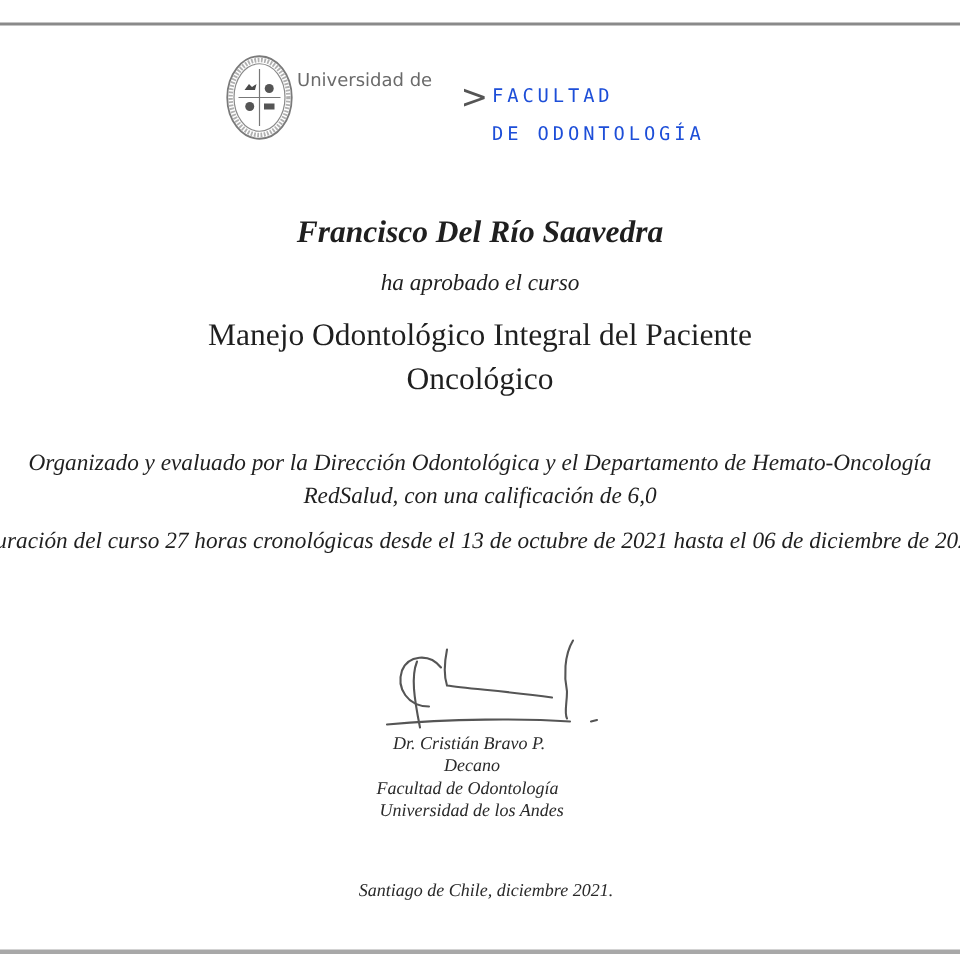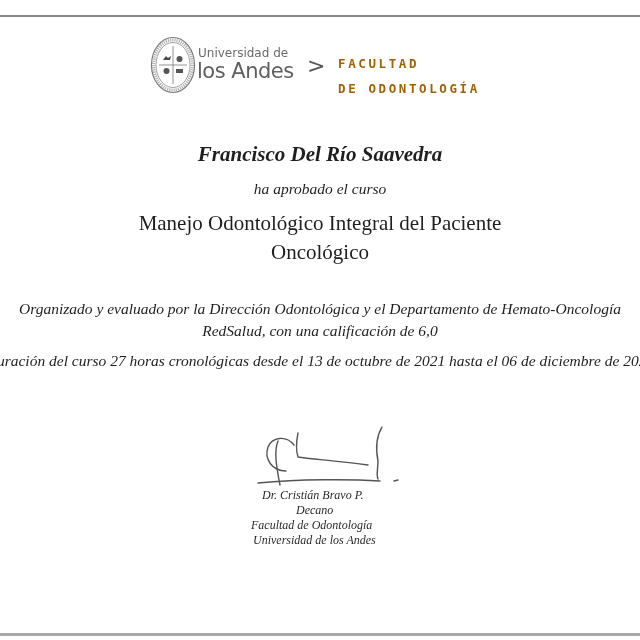--- a/index.html
+++ b/index.html
@@ -61,25 +61,25 @@
     }
     .chev {
       position: absolute;
       left: 157px; top: 17px;
       font-family: "DejaVu Sans", sans-serif;
       font-size: 22px;
       color: #555;
     }
     .fac1, .fac2 {
       position: absolute;
-      left: 188px;
+      left: 178px;
       font-family: "DejaVu Sans Mono", monospace;
-      font-weight: bold;
+      font-weight: normal;
       font-size: 12.5px;
-      color: #a16207;
+      color: #1d4ed8;
       letter-spacing: 2.6px;
       white-space: nowrap;
     }
     .fac1 { top: 20px; }
     .fac2 { top: 33px; margin-top: 12px; }
 
     .center-line {
       position: absolute;
       left: -200px;
       width: 1040px;
@@ -167,21 +167,20 @@
       <ellipse cx="23" cy="29" rx="17" ry="22.5" fill="none" stroke="#8a8a8a" stroke-width="0.8"></ellipse>
       <ellipse cx="23" cy="29" rx="19.3" ry="25" fill="none" stroke="#b0b0b0" stroke-width="3" stroke-dasharray="1.2 1"></ellipse>
       <line x1="23" y1="10" x2="23" y2="48" stroke="#777" stroke-width="0.8"></line>
       <line x1="9" y1="29" x2="37" y2="29" stroke="#777" stroke-width="0.8"></line>
       <path d="M13 24 l3 -4 l2 2 l3 -2 l-1 4 z" fill="#4a4a4a"></path>
       <circle cx="29.5" cy="23" r="3" fill="#555"></circle>
       <circle cx="16.5" cy="35" r="3" fill="#555"></circle>
       <rect x="26" y="33" width="7" height="4" fill="#555"></rect>
     </svg>
     <span class="uni-small">Universidad de</span>
-    <span class="uni-big">los Andes</span>
     <span class="chev">&gt;</span>
     <span class="fac1">FACULTAD</span>
     <span class="fac2">DE ODONTOLOGÍA</span>
   </div>
 
   <div class="center-line name">Francisco Del Río Saavedra</div>
   <div class="center-line approved">ha aprobado el curso</div>
   <div class="center-line course1">Manejo Odontológico Integral del Paciente</div>
   <div class="center-line course2">Oncológico</div>
   <div class="center-line org1">Organizado y evaluado por la Dirección Odontológica y el Departamento de Hemato-Oncología</div>
@@ -197,15 +196,16 @@
       <path d="M8 58 C50 54, 100 54, 130 56"></path>
       <path d="M144 56 l4 -1"></path>
     </g>
   </svg>
 
   <div class="sig-line sig-name">Dr. Cristián Bravo P.</div>
   <div class="sig-line sig-role">Decano</div>
   <div class="sig-line sig-fac">Facultad de Odontología</div>
   <div class="sig-line sig-uni">Universidad de los Andes</div>
 
+  <div class="place-date">Santiago de Chile, diciembre 2021.</div>
 
   <div class="rule-bottom"></div>
 </div>
 
 </body></html>

